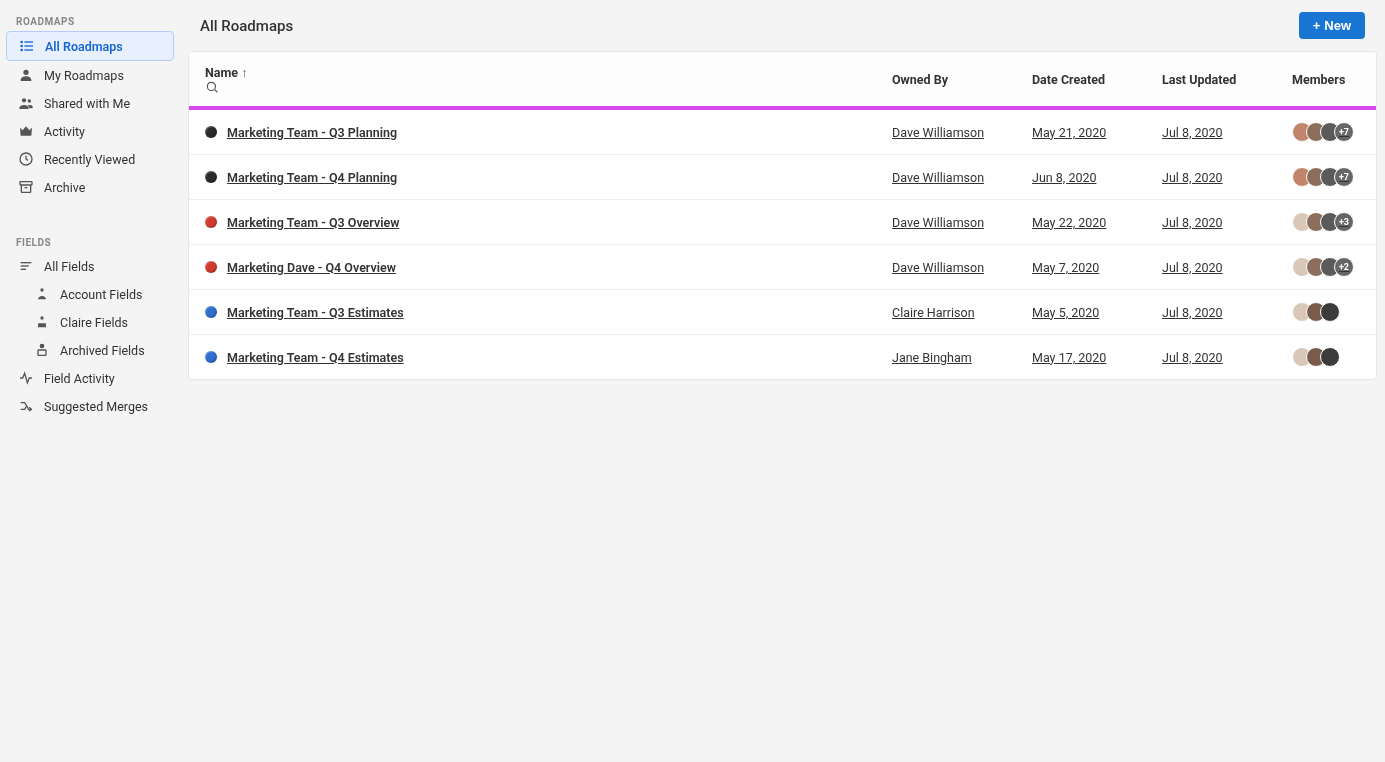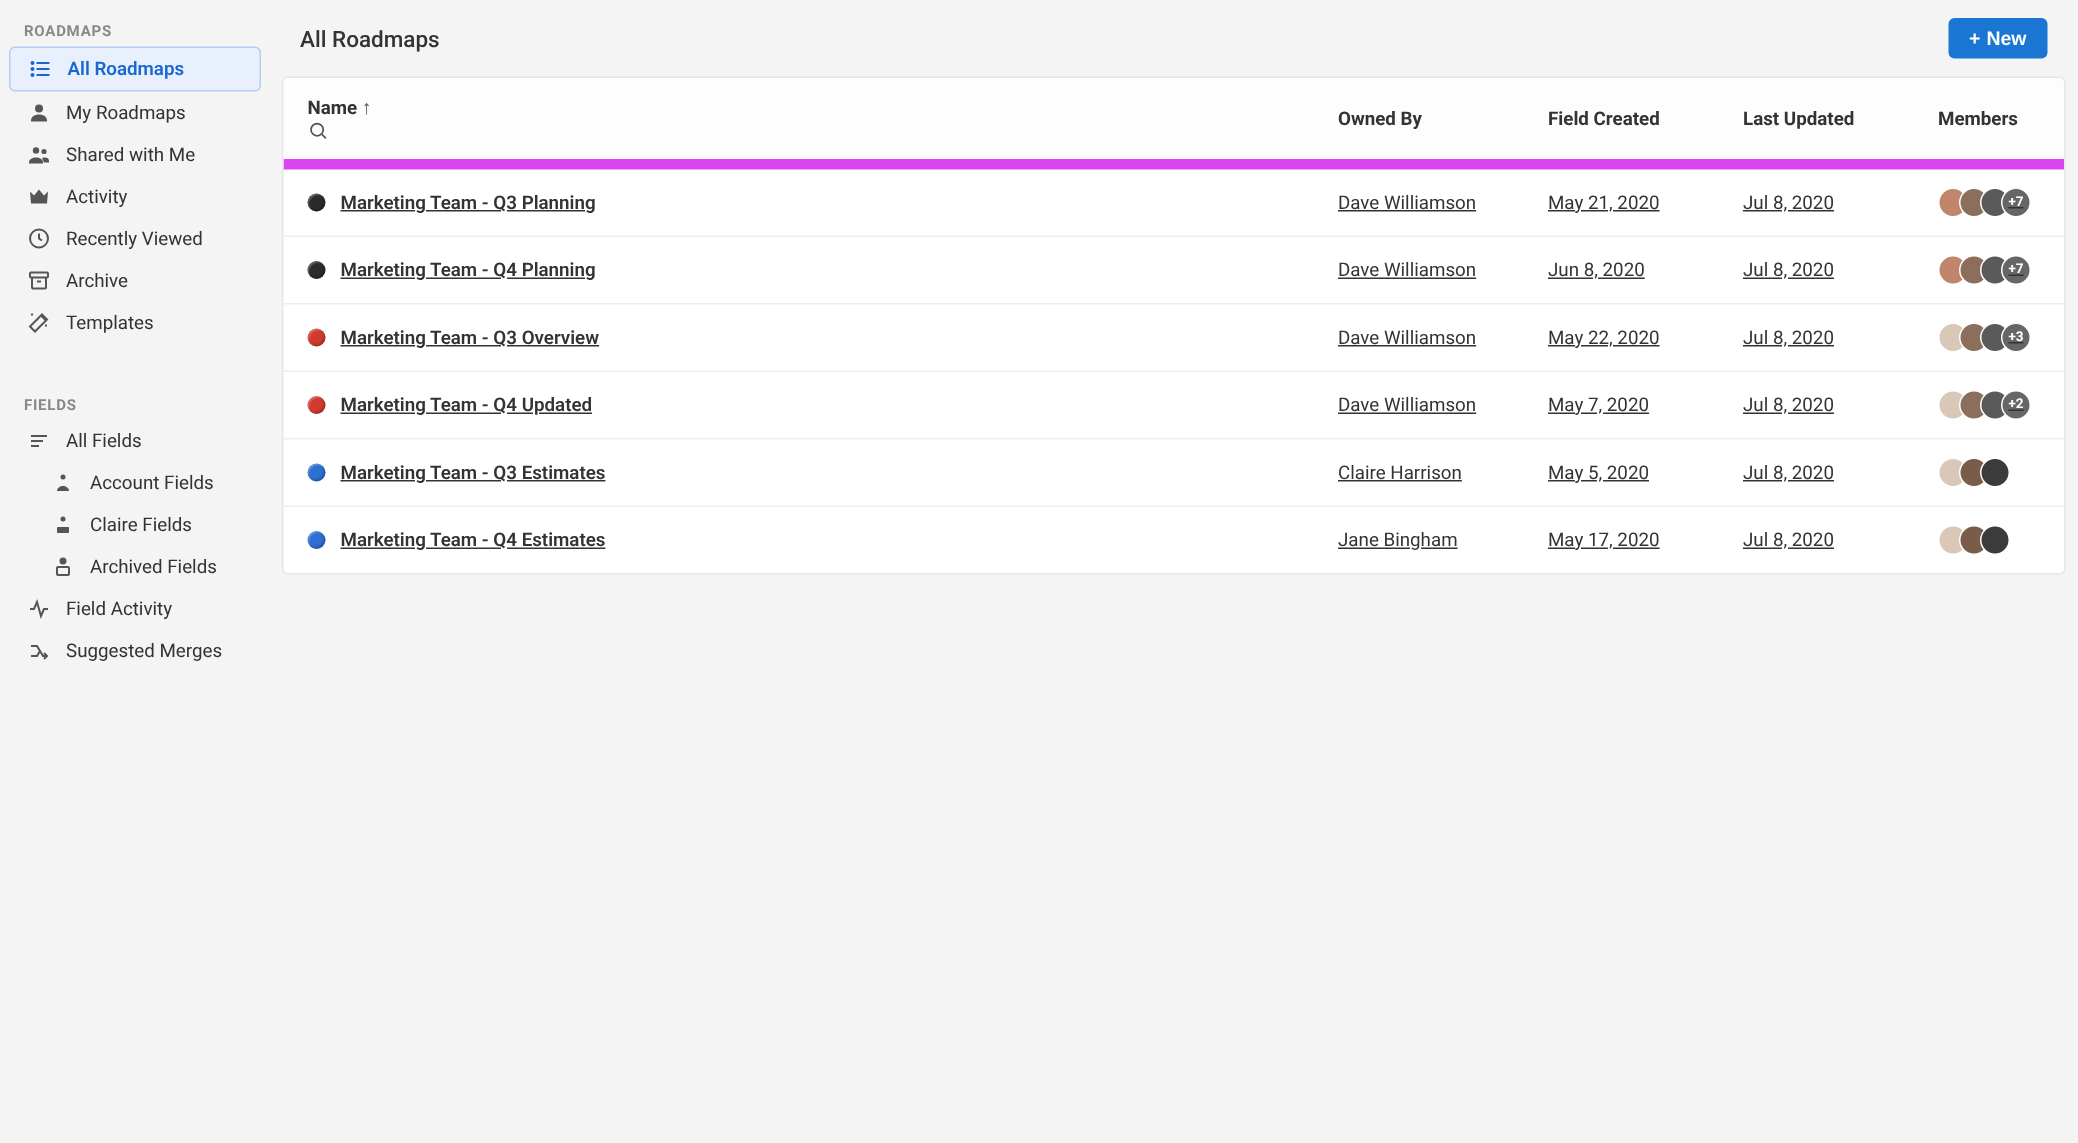--- a/index.html
+++ b/index.html
@@ -102,21 +102,21 @@
     border-collapse: collapse;
     font-size: 12.5px;
   }
   thead th {
     text-align: left;
     padding: 12px 16px;
     font-weight: 700;
     color: #333;
     font-size: 12.5px;
     background: #fdfdfd;
-    border-bottom: 7px solid #d946ef;
+    border-bottom: 4px solid #d946ef;
   }
   tbody tr {
     border-bottom: 1px solid #eee;
   }
   tbody tr:last-child { border-bottom: none; }
   tbody td {
     padding: 12px 16px;
     color: #333;
     text-decoration: underline;
   }
@@ -233,30 +233,20 @@
       <span class="icon">
         <svg width="16" height="16" viewBox="0 0 24 24" fill="none" stroke="currentColor" stroke-width="2">
             <rect x="3" y="4" width="18" height="5" rx="1"></rect>
             <path d="M5 9v10a1 1 0 0 0 1 1h12a1 1 0 0 0 1-1V9"></path>
             <line x1="10" y1="13" x2="14" y2="13"></line>
           </svg>
       </span>
       <span class="label">Archive</span>
     </div>
 
-    <div class="sidebar-item">
-      <span class="icon">
-        <svg width="16" height="16" viewBox="0 0 24 24" fill="none" stroke="currentColor" stroke-width="2">
-            <path d="M15 4l5 5L8 21l-5-5z"></path>
-            <path d="M14 5l5 5"></path>
-            <path d="M5 3v2M4 4h2M19 14v2M18 15h2"></path>
-          </svg>
-      </span>
-      <span class="label">Templates</span>
-    </div>
   </div>
 
   <div class="sidebar-section">
     <div class="sidebar-section-title">FIELDS</div>
 
     <div class="sidebar-item">
       <span class="icon">
         <svg width="16" height="16" viewBox="0 0 24 24" fill="none" stroke="currentColor" stroke-width="2">
             <line x1="4" y1="7" x2="20" y2="7"></line>
             <line x1="4" y1="12" x2="16" y2="12"></line>
@@ -337,21 +327,21 @@
               <span class="sort-arrow">↑</span>
               <span class="search-icon-head">
                 <svg width="14" height="14" viewBox="0 0 24 24" fill="none" stroke="currentColor" stroke-width="2">
                     <circle cx="11" cy="11" r="7"></circle>
                     <line x1="21" y1="21" x2="16.5" y2="16.5"></line>
                   </svg>
               </span>
             </span>
           </th>
           <th class="col-owner">Owned By</th>
-          <th class="col-date">Field Created</th>
+          <th class="col-date">Date Created</th>
           <th class="col-date">Last Updated</th>
           <th class="col-members">Members</th>
         </tr>
       </thead>
       <tbody id="rows">
           <tr>
             <td class="col-name">
               <div class="name-cell">
                 <span class="dot" style="background: rgb(43, 43, 43);"></span>
                 <span>Marketing Team - Q3 Planning</span>
@@ -404,21 +394,21 @@
                 <span class="avatar" style="background: rgb(139, 111, 92);"></span>
                 <span class="avatar" style="background: rgb(90, 90, 90);"></span>
                 <span class="avatar more">+3</span>
               </div>
             </td>
           </tr>
           <tr>
             <td class="col-name">
               <div class="name-cell">
                 <span class="dot" style="background: rgb(209, 59, 47);"></span>
-                <span>Marketing Team - Q4 Updated</span>
+                <span>Marketing Dave - Q4 Overview</span>
               </div>
             </td>
             <td class="col-owner">Dave Williamson</td>
             <td class="col-date">May 7, 2020</td>
             <td class="col-date">Jul 8, 2020</td>
             <td class="col-members">
               <div class="members">
                 <span class="avatar" style="background: rgb(217, 199, 184);"></span>
                 <span class="avatar" style="background: rgb(139, 111, 92);"></span>
                 <span class="avatar" style="background: rgb(90, 90, 90);"></span>

